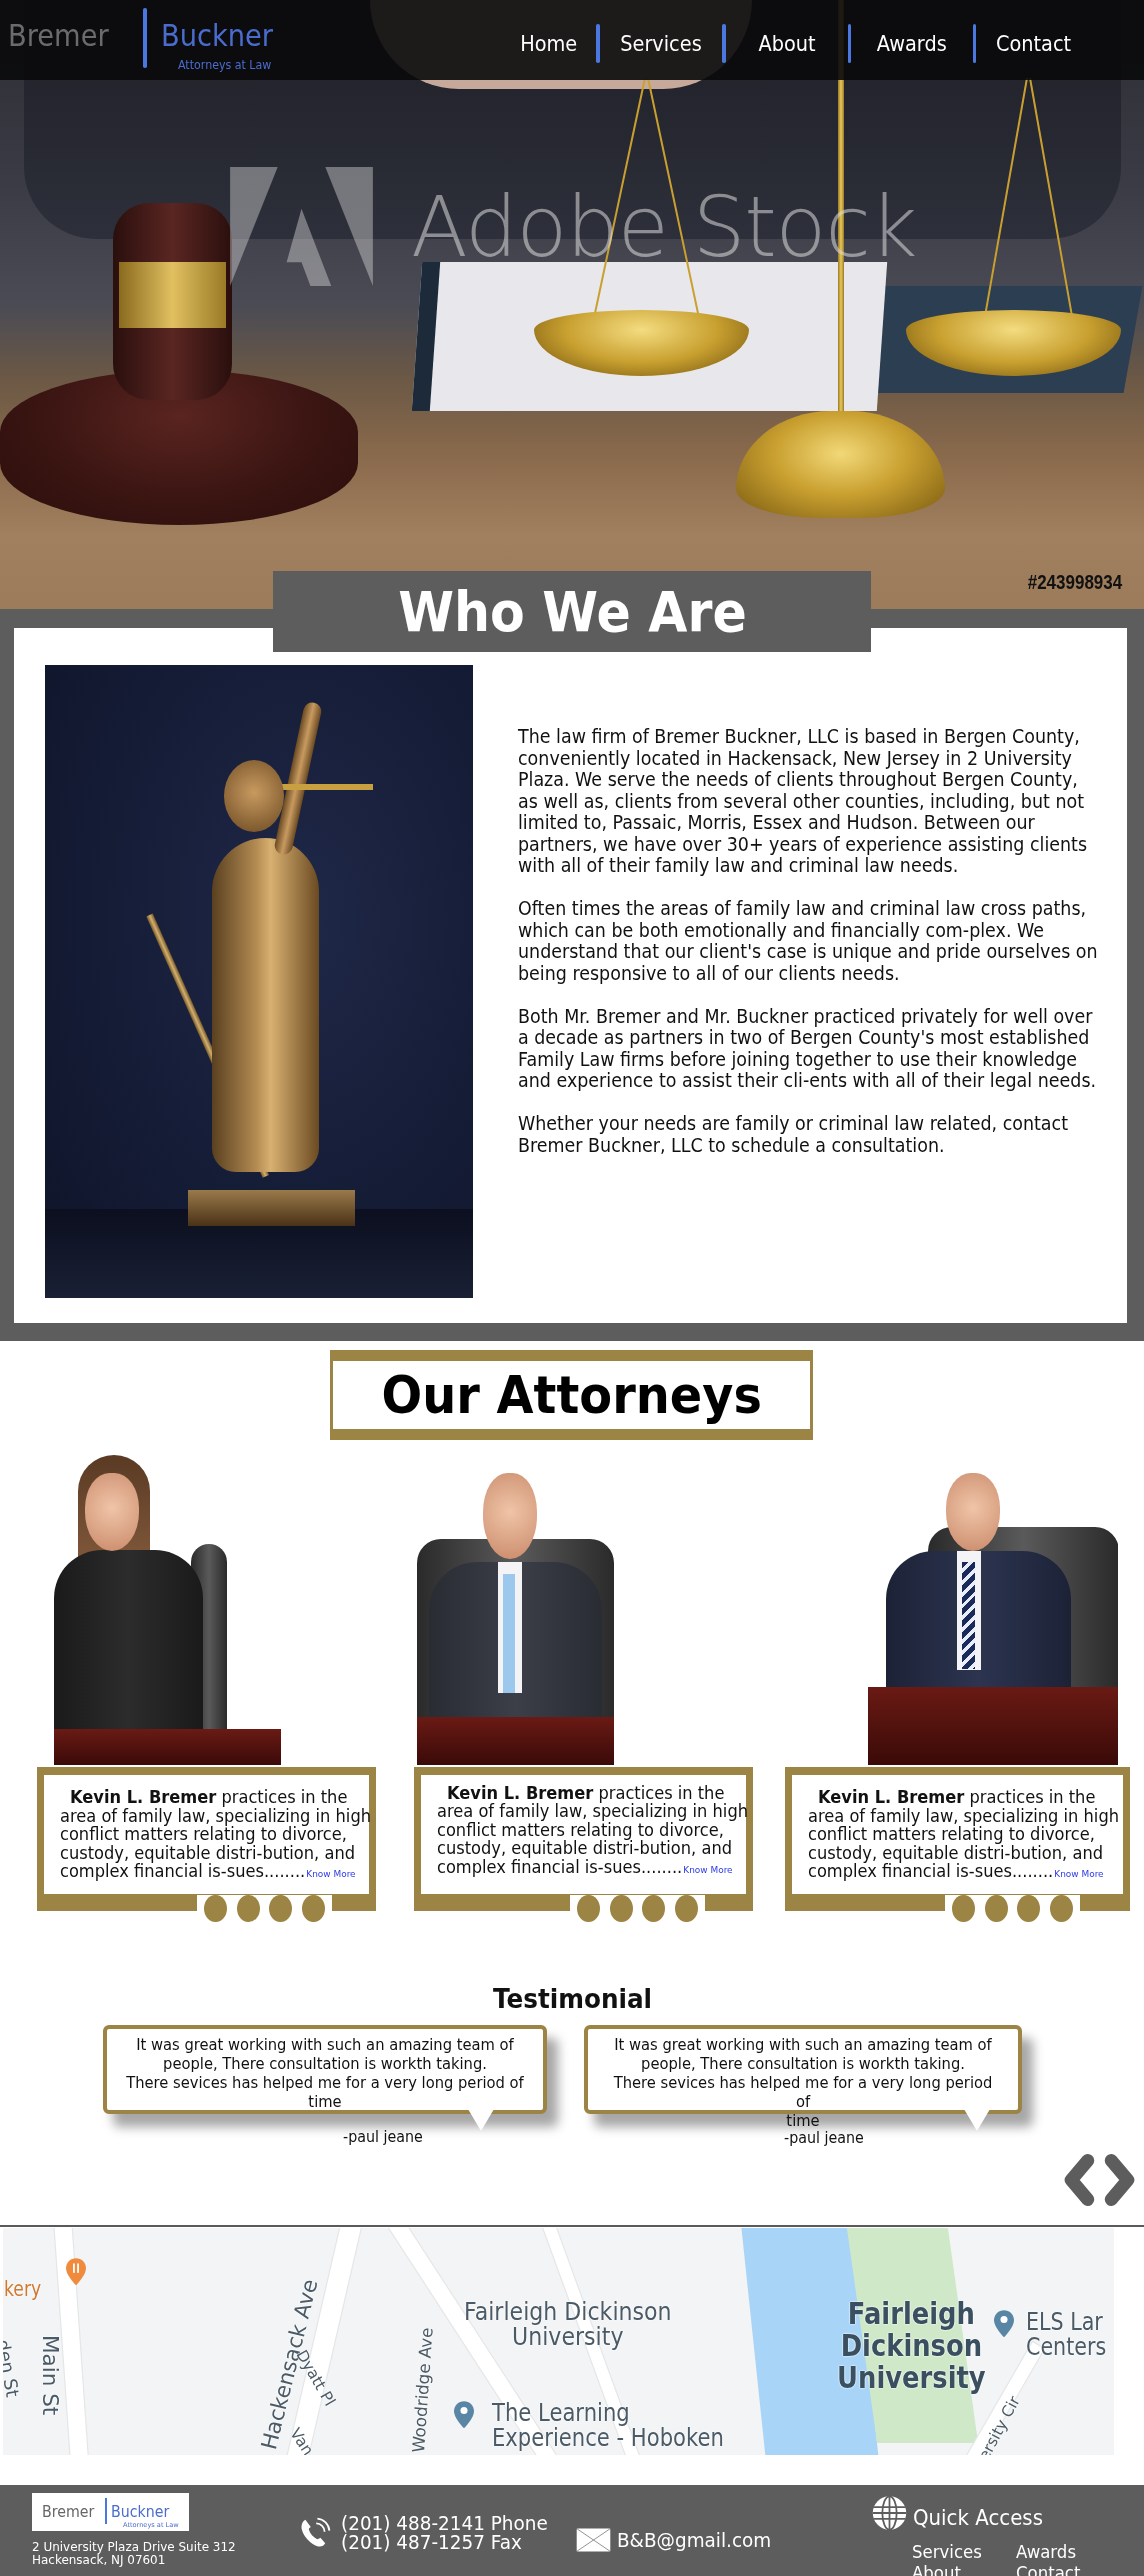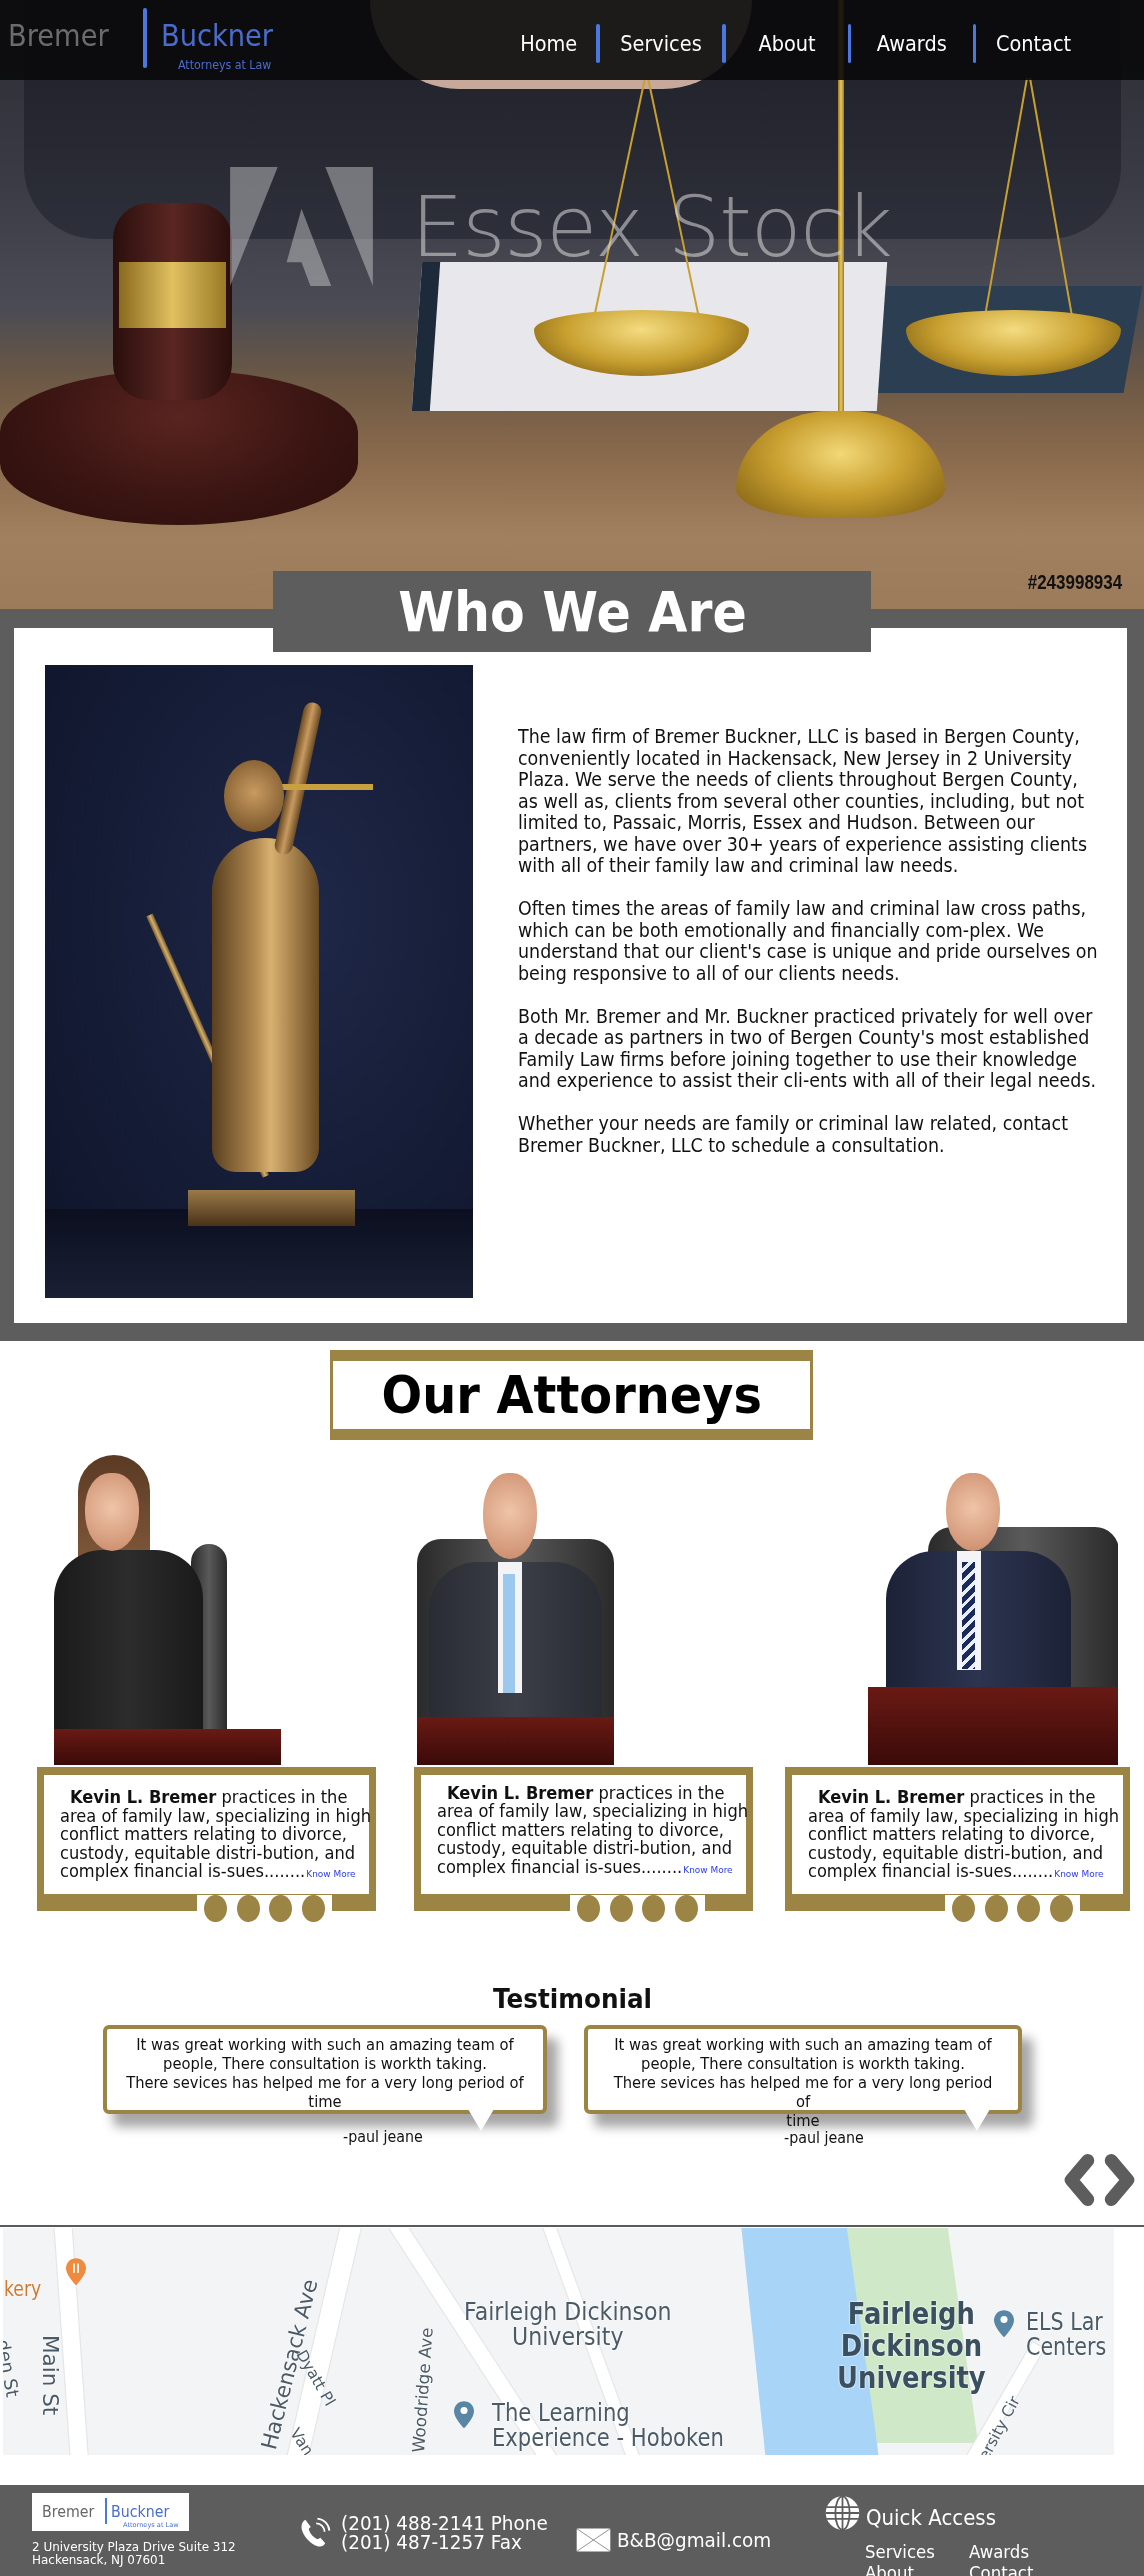--- a/index.html
+++ b/index.html
@@ -99,21 +99,21 @@
   .f-logo { position: absolute; left: 32px; top: 8.3px; width: 157px; height: 38px; background: #fff; }
   .f-logo .b1 { position: absolute; left: 9.5px; top: 7.8px; font-size: 16.7px; color: #666; transform: scaleX(.85); transform-origin: left; white-space: nowrap; }
   .f-logo .bar { position: absolute; left: 73px; top: 4.8px; width: 1.8px; height: 26px; background: #4a78e0; }
   .f-logo .b2 { position: absolute; left: 79px; top: 7.8px; font-size: 16.7px; color: #4a6ccc; transform: scaleX(.85); transform-origin: left; white-space: nowrap; }
   .f-logo .b3 { position: absolute; left: 91px; top: 27.4px; font-size: 6.6px; color: #4a6ccc; white-space: nowrap; }
   .f-addr { position: absolute; left: 32px; top: 55px; font-size: 13px; line-height: 13px; transform: scaleX(.92); transform-origin: left; }
   .f-phone { position: absolute; left: 297px; top: 29px; display: flex; align-items: center; gap: 8.3px; }
   .f-phone-text { font-size: 20px; line-height: 19px; transform: scaleX(.92); transform-origin: left; }
   .f-mail { position: absolute; left: 576px; top: 43px; display: flex; align-items: center; gap: 6px; }
   .f-mail-text { font-size: 20px; transform: scaleX(.92); transform-origin: left; }
-  .f-quick { position: absolute; left: 824px; top: 9.5px; }
+  .f-quick { position: absolute; left: 871px; top: 9.5px; }
   .f-quick-title { position: absolute; left: 42px; top: 10.7px; font-size: 21.5px; white-space: nowrap; transform: scaleX(.92); transform-origin: left; }
   .f-quick-links { position: absolute; left: 41px; top: 47px; display: grid; grid-template-columns: 104px 72px; row-gap: 2.4px; }
   .f-quick-links a { color: #fff; text-decoration: none; font-size: 18px; line-height: 19px; transform: scaleX(.92); transform-origin: left; white-space: nowrap; }
 </style>
 </head>
 <body>
 
 <section class="hero">
   <div class="hero-suit"></div>
   <div class="hero-hands"></div>
@@ -128,21 +128,21 @@
   <div class="chain" style="left:1029px;top:78px;height:274px;transform:rotate(-10deg);"></div>
   <div class="scale-pan" style="left:534px;top:310px;"></div>
   <div class="scale-pan" style="left:906px;top:310px;"></div>
   <div class="scale-pole"></div>
   <div class="scale-base"></div>
   <svg class="watermark-logo" viewBox="0 0 240 200">
     <polygon points="0,0 80,0 0,200" fill="rgba(210,210,210,.45)"></polygon>
     <polygon points="160,0 240,0 240,200" fill="rgba(210,210,210,.45)"></polygon>
     <polygon points="120,70 170,200 135,200 120,160 95,160" fill="rgba(210,210,210,.45)"></polygon>
   </svg>
-  <div class="watermark" style="left:411px;top:179px;">Essex Stock</div>
+  <div class="watermark" style="left:411px;top:179px;">Adobe Stock</div>
   <div class="hero-code">#243998934</div>
 </section>
 
 <header class="nav">
   <a class="brand">
     <span class="brand-bremer">Bremer</span>
     <span class="brand-bar"></span>
     <span class="brand-buckner">Buckner</span>
     <span class="brand-tag">Attorneys at Law</span>
   </a>

